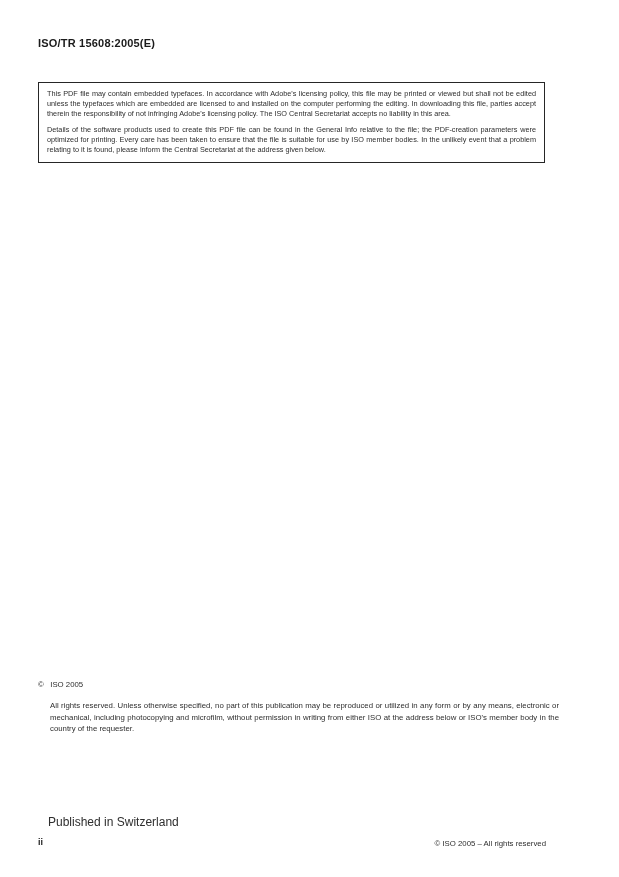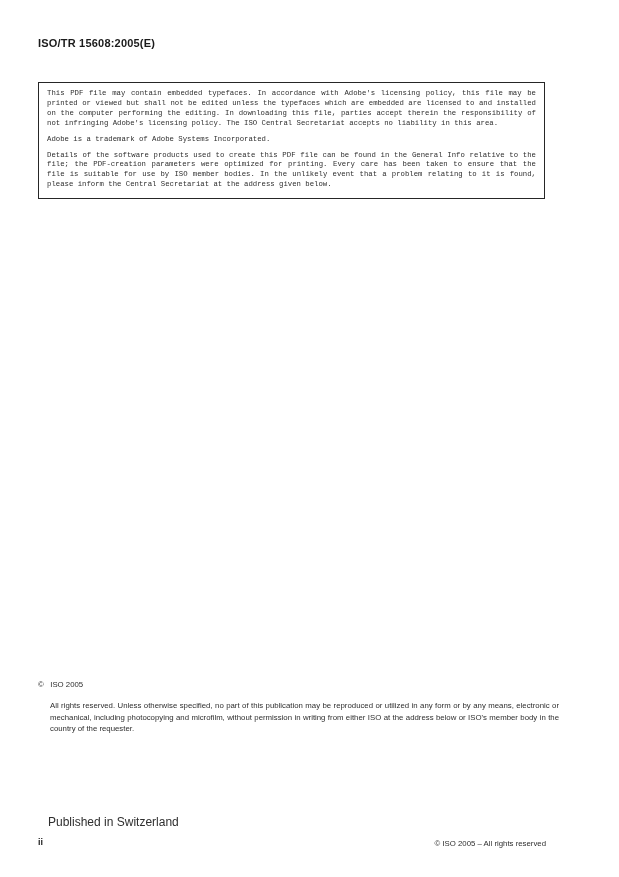--- a/index.html
+++ b/index.html
@@ -34,21 +34,20 @@
     font-weight: bold;
     font-size: 8.5px; line-height: 11px;
     color: #1e1e1e;
     margin: 0 0 5px 0;
   }
   .disclaimer-p {
     font-size: 7.3px; line-height: 9.9px;
     text-align: justify;
     color: #2e2e2e;
     margin: 0 0 6px 0;
-    font-family: Liberation Mono, monospace;
   }
   .disclaimer-p:last-child { margin-bottom: 0; }
   .copyright-line {
     position: absolute; left: 38px; top: 680px;
     font-size: 7.8px; line-height: 10px;
     color: #2e2e2e;
   }
   .rights-para {
     position: absolute; left: 38px; top: 700px;
     width: 509px;
@@ -81,21 +80,20 @@
 </style>
 </head>
 <body>
 
 <div class="page">
 
   <div class="doc-ref">ISO/TR 15608:2005(E)</div>
 
   <div class="disclaimer-box">
     <p class="disclaimer-p">This PDF file may contain embedded typefaces. In accordance with Adobe's licensing policy, this file may be printed or viewed but shall not be edited unless the typefaces which are embedded are licensed to and installed on the computer performing the editing. In downloading this file, parties accept therein the responsibility of not infringing Adobe's licensing policy. The ISO Central Secretariat accepts no liability in this area.</p>
-    <p class="disclaimer-p">Adobe is a trademark of Adobe Systems Incorporated.</p>
     <p class="disclaimer-p">Details of the software products used to create this PDF file can be found in the General Info relative to the file; the PDF-creation parameters were optimized for printing. Every care has been taken to ensure that the file is suitable for use by ISO member bodies. In the unlikely event that a problem relating to it is found, please inform the Central Secretariat at the address given below.</p>
   </div>
 
   <div class="copyright-line">©&nbsp;&nbsp; ISO 2005</div>
 
   <div class="rights-para">All rights reserved. Unless otherwise specified, no part of this publication may be reproduced or utilized in any form or by any means, electronic or mechanical, including photocopying and microfilm, without permission in writing from either ISO at the address below or ISO's member body in the country of the requester.</div>
 
 
   <div class="published-note">Published in Switzerland</div>
 

